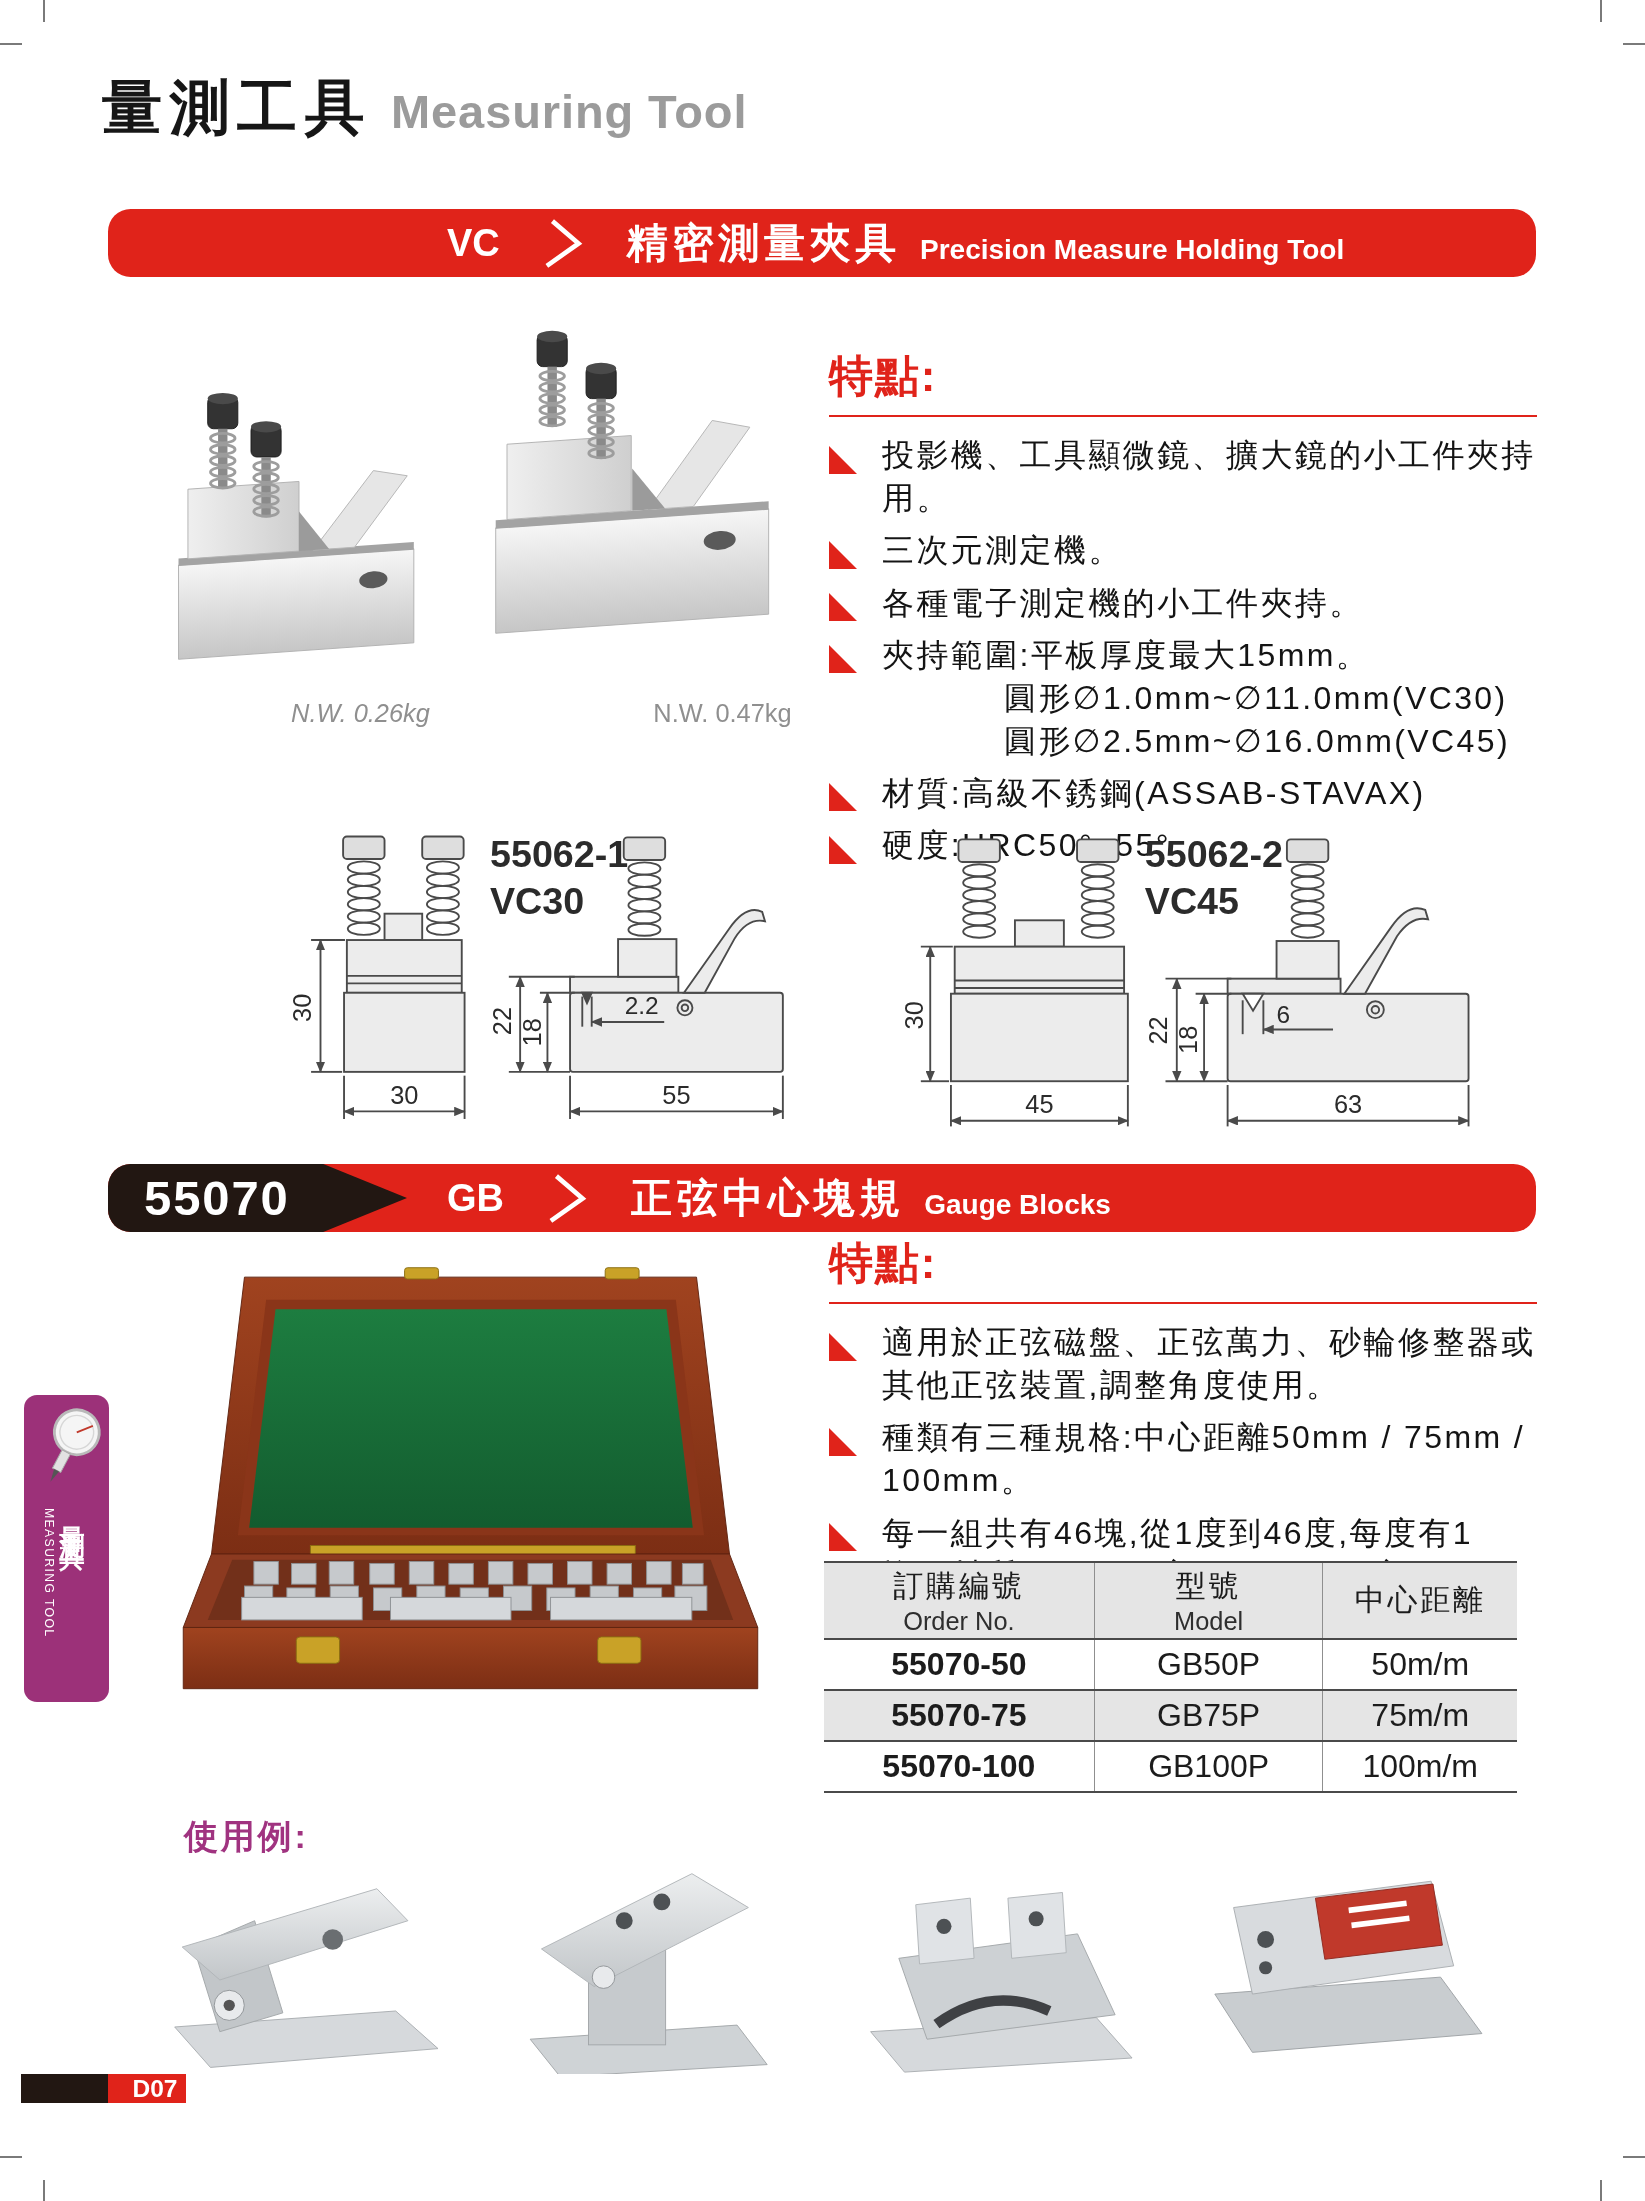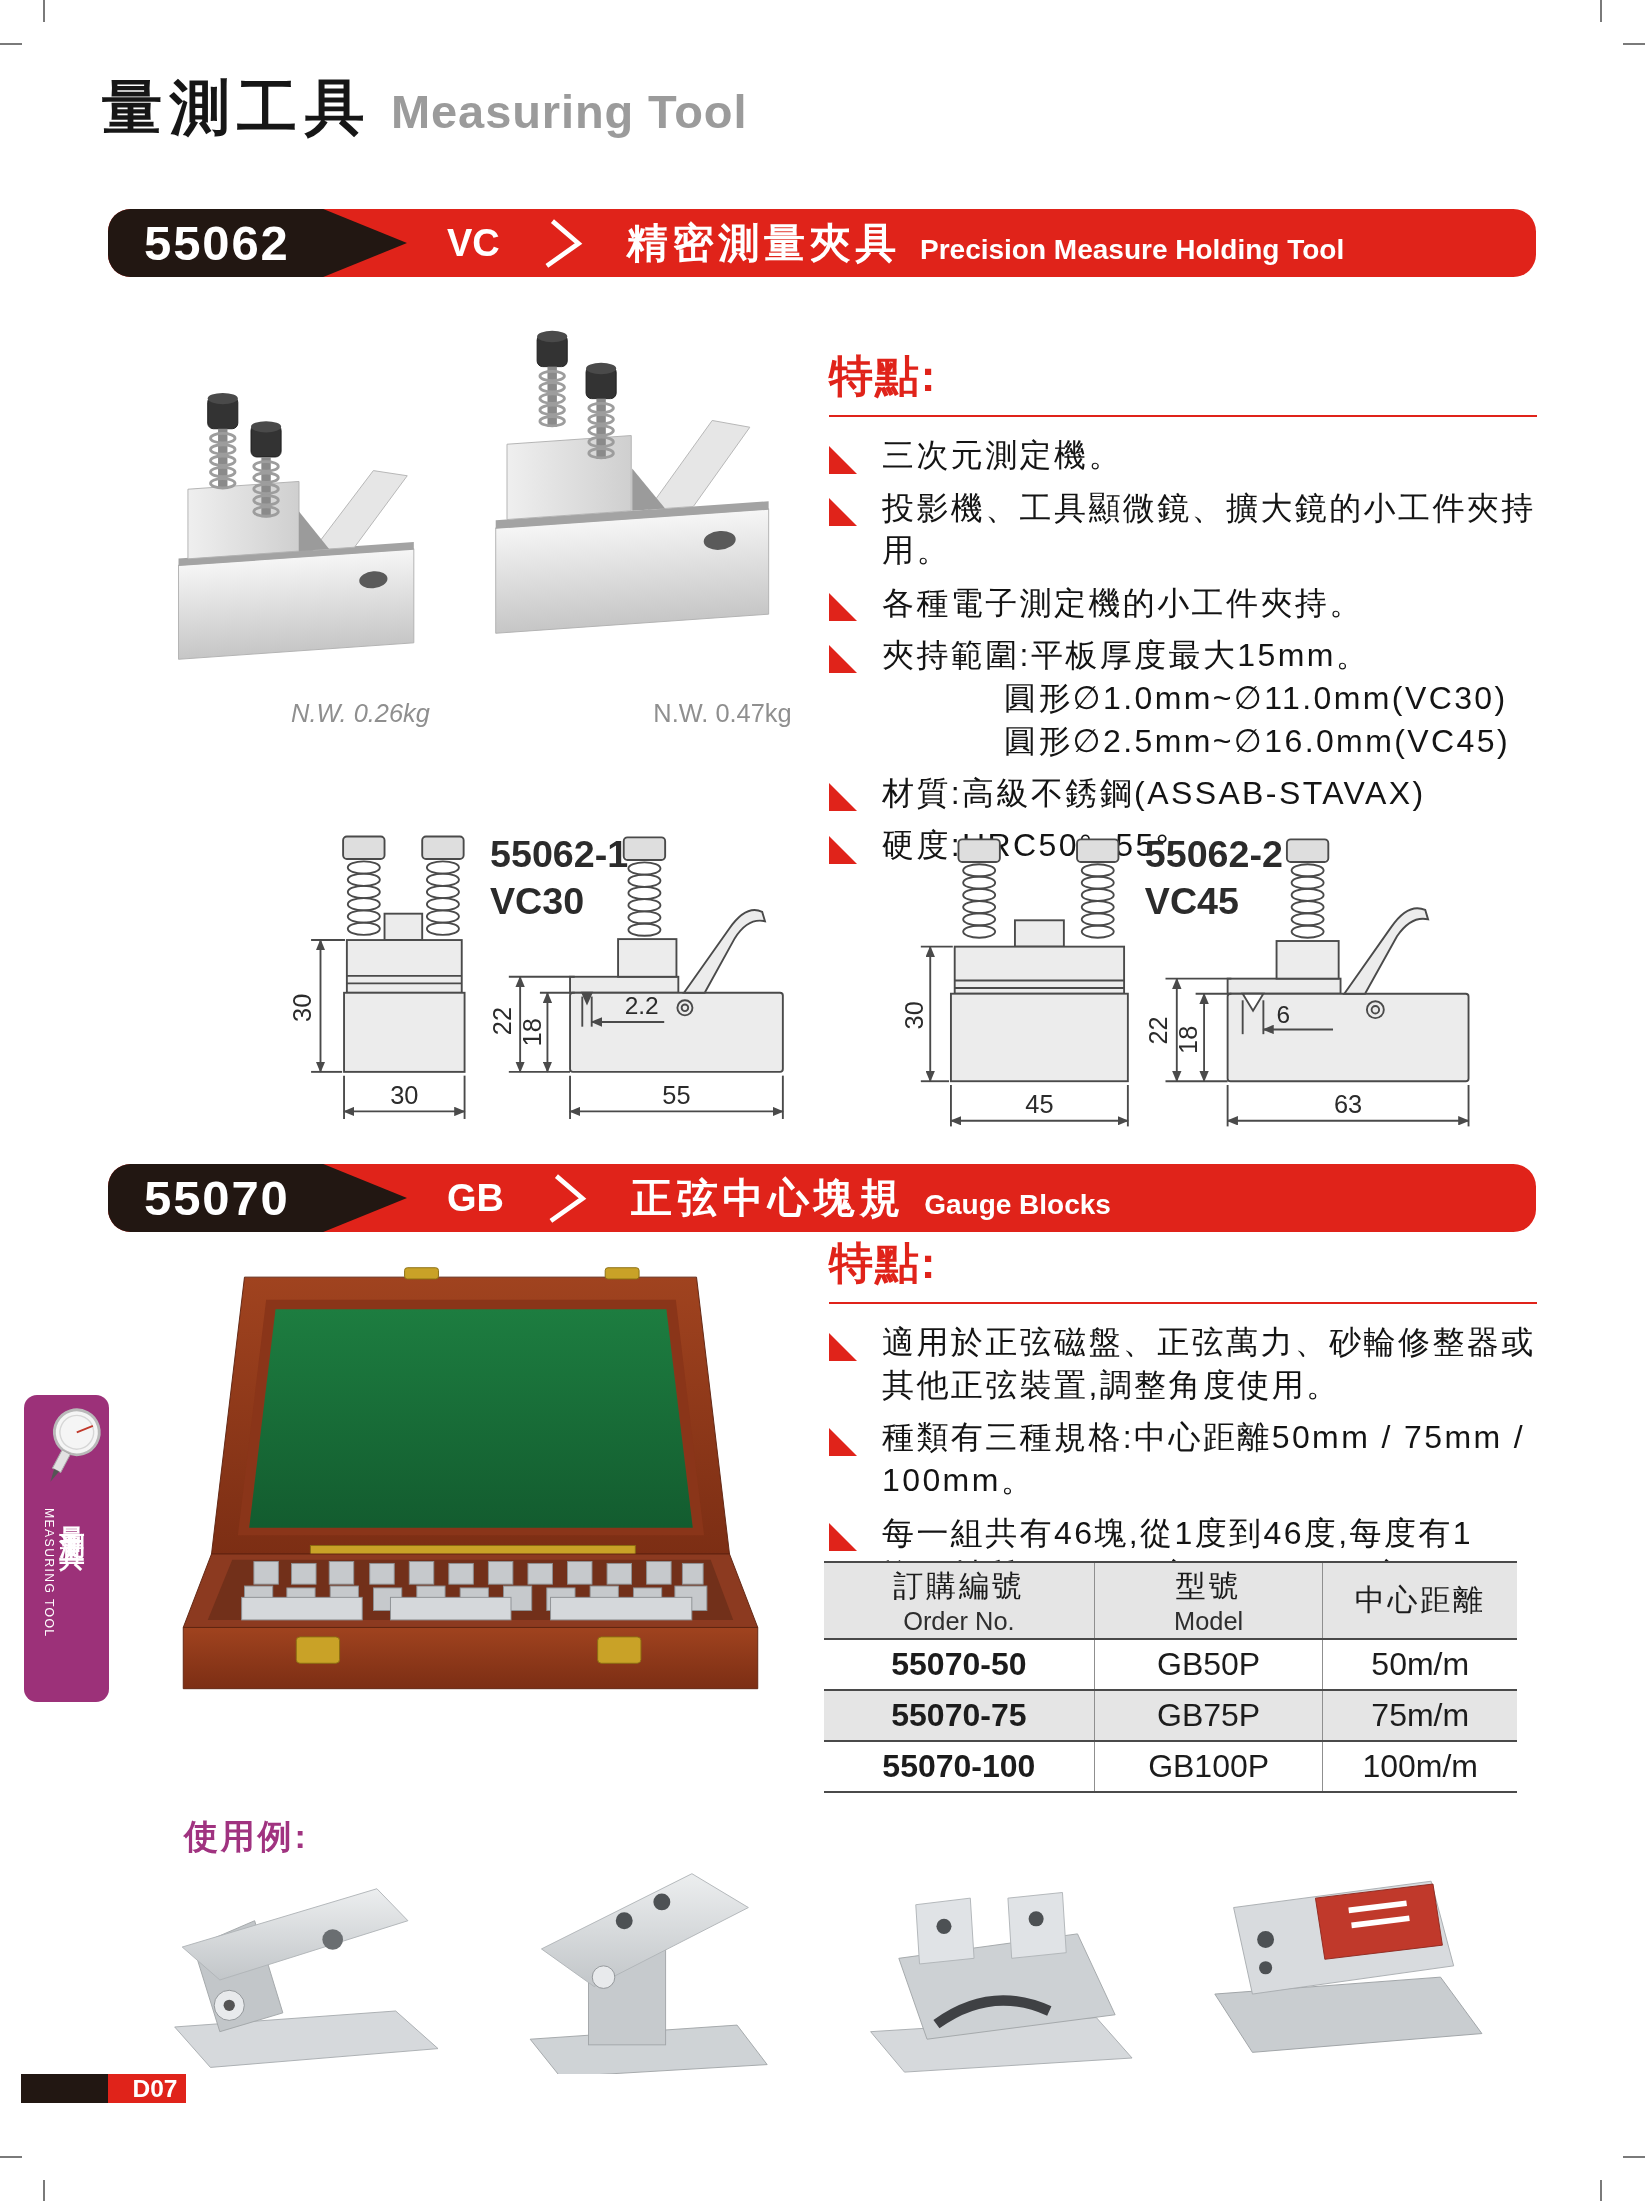--- a/index.html
+++ b/index.html
@@ -81,23 +81,20 @@
   <div class="crop" style="left:43px;top:2180px;width:1.9px;height:21.7px;"></div>
   <div class="crop" style="left:1623px;top:2156px;width:21.7px;height:1.9px;"></div>
   <div class="crop" style="left:1600px;top:2180px;width:1.9px;height:21.7px;"></div>
 
   <div class="header">
     <span class="title-zh">量測工具</span>
     <span class="title-en">Measuring Tool</span>
   </div>
 
   <div class="banner" style="top:209px;">
-    <div class="numblock">
-      <span class="num">55062</span>
-    </div>
     <span class="code">VC</span>
     <span class="chev">
       <svg width="41" height="51" viewBox="0 0 44 54">
           <polyline points="8,3 36,27 2,51" fill="none" stroke="#ffffff" stroke-width="5"></polyline>
         </svg>
     </span>
     <span class="t-zh">精密測量夾具</span>
     <span class="t-en">Precision Measure Holding Tool</span>
   </div>
 
@@ -153,27 +150,27 @@
   <div class="photo-cap" style="left:633px;top:699px;">N.W. 0.47kg</div>
 
   <div class="features-block" style="top:347px;">
     <div class="feat-head">特點:</div>
     <div class="feat-rule"></div>
     <ul class="features">
       <li class="feature">
         <span class="tri"><svg width="28" height="28" viewBox="0 0 30 30">
               <polygon points="0,0 0,30 30,30" fill="#e0231a"></polygon>
             </svg></span>
+        <span>投影機、工具顯微鏡、擴大鏡的小工件夾持用。</span>
+      </li>
+      <li class="feature">
+        <span class="tri"><svg width="28" height="28" viewBox="0 0 30 30">
+              <polygon points="0,0 0,30 30,30" fill="#e0231a"></polygon>
+            </svg></span>
         <span>三次元測定機。</span>
-      </li>
-      <li class="feature">
-        <span class="tri"><svg width="28" height="28" viewBox="0 0 30 30">
-              <polygon points="0,0 0,30 30,30" fill="#e0231a"></polygon>
-            </svg></span>
-        <span>投影機、工具顯微鏡、擴大鏡的小工件夾持用。</span>
       </li>
       <li class="feature">
         <span class="tri"><svg width="28" height="28" viewBox="0 0 30 30">
               <polygon points="0,0 0,30 30,30" fill="#e0231a"></polygon>
             </svg></span>
         <span>各種電子測定機的小工件夾持。</span>
       </li>
       <li class="feature">
         <span class="tri"><svg width="28" height="28" viewBox="0 0 30 30">
               <polygon points="0,0 0,30 30,30" fill="#e0231a"></polygon>

